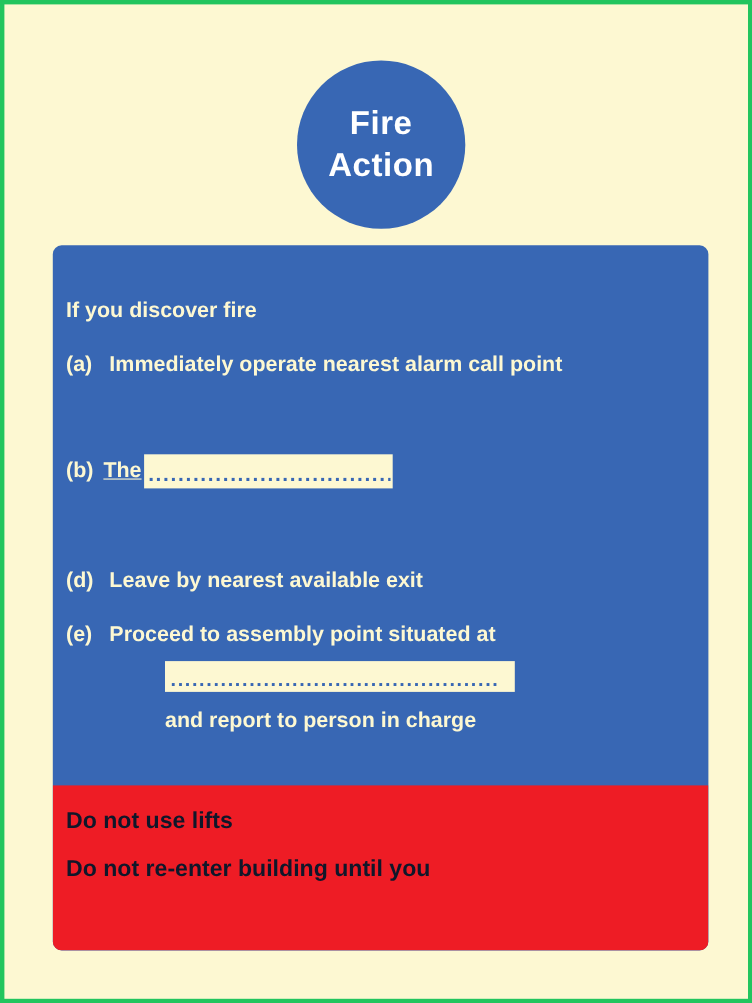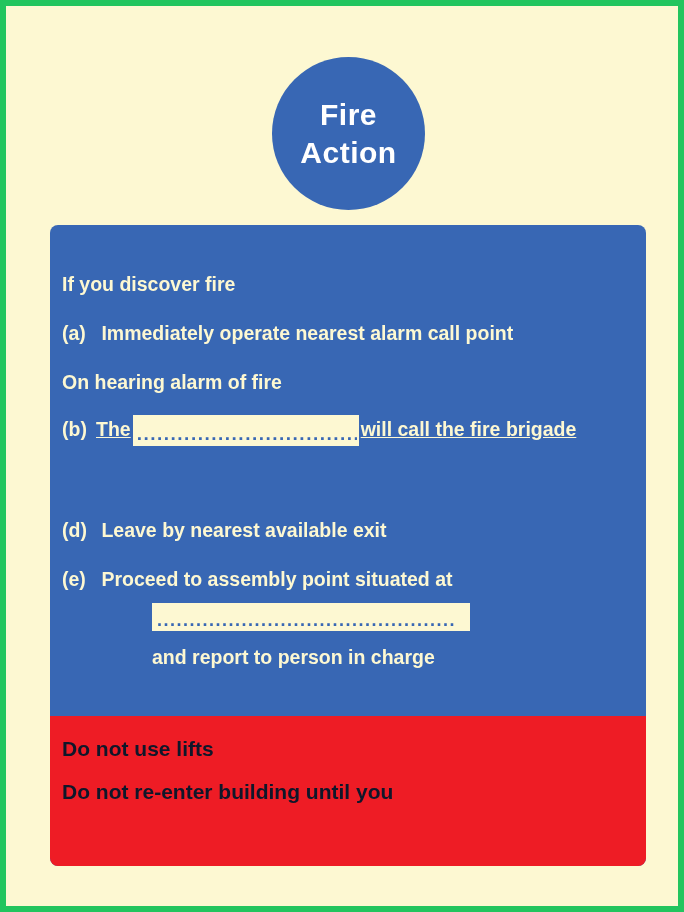--- a/index.html
+++ b/index.html
@@ -11,21 +11,21 @@
     height: 912px;
     background: #ffffff;
     font-family: "Liberation Sans", sans-serif;
   }
   .sign {
     position: relative;
     width: 684px;
     height: 912px;
     background: #fdf8d2;
     box-sizing: border-box;
-    border: 6px solid #22c55e;
+    border: 4px solid #22c55e;
     overflow: hidden;
   }
   
   .badge {
     position: absolute;
     left: 266px;
     top: 51px;
     width: 153px;
     height: 153px;
     border-radius: 50%;
@@ -150,26 +150,23 @@
 
       <div class="line blue-line" style="top:50px;">
         <span>If you discover fire</span>
       </div>
 
       <div class="line blue-line" style="top:99px;">
         <span class="tag">(a)</span>
         <span>Immediately operate nearest alarm call point</span>
       </div>
 
-      <div class="line blue-line" style="top:148px;">
-        <span>On hearing alarm of fire</span>
-      </div>
 
       <div class="line blue-line" style="top:190px;text-decoration:underline;">
-        <span class="tag">(b)</span><span>The</span><span class="fill-box fill-b"><span class="dots">......................................</span></span><span>will call the  fire brigade</span>
+        <span class="tag">(b)</span><span>The</span><span class="fill-box fill-b"><span class="dots">......................................</span></span>
       </div>
 
 
       <div class="line blue-line" style="top:296px;">
         <span class="tag">(d)</span>
         <span>Leave by nearest available exit</span>
       </div>
 
       <div class="line blue-line" style="top:345px;">
         <span class="tag">(e)</span>

